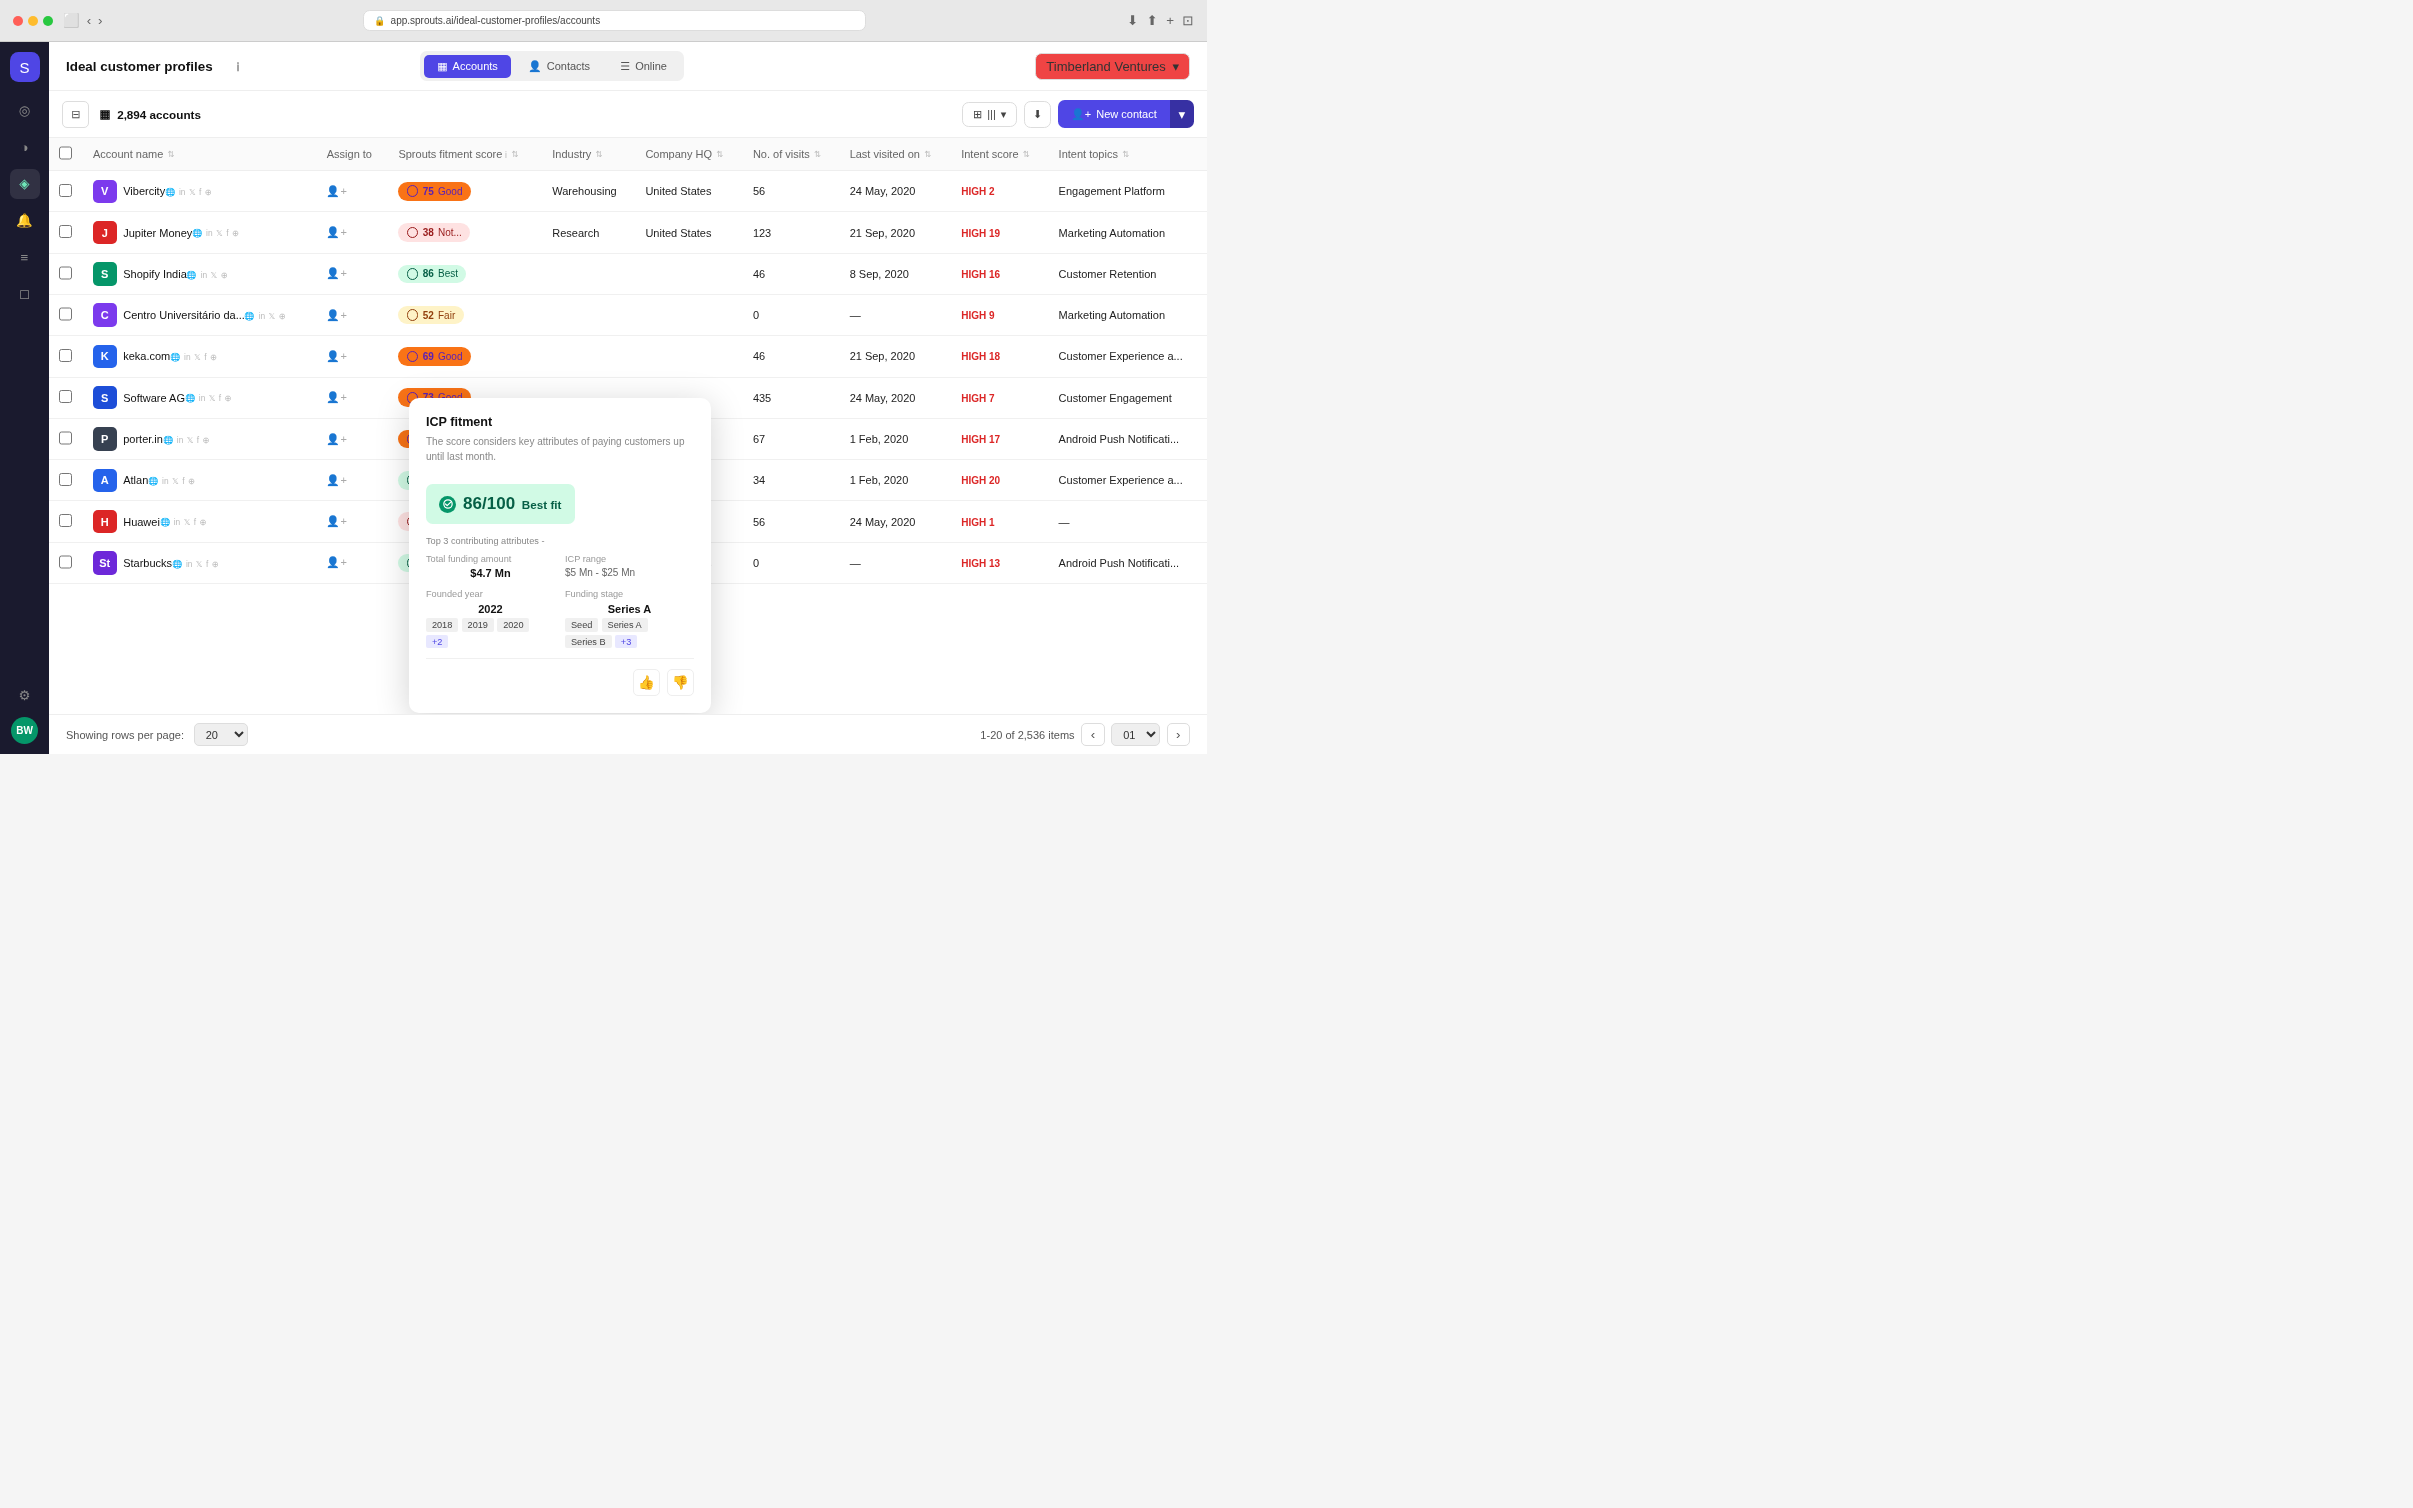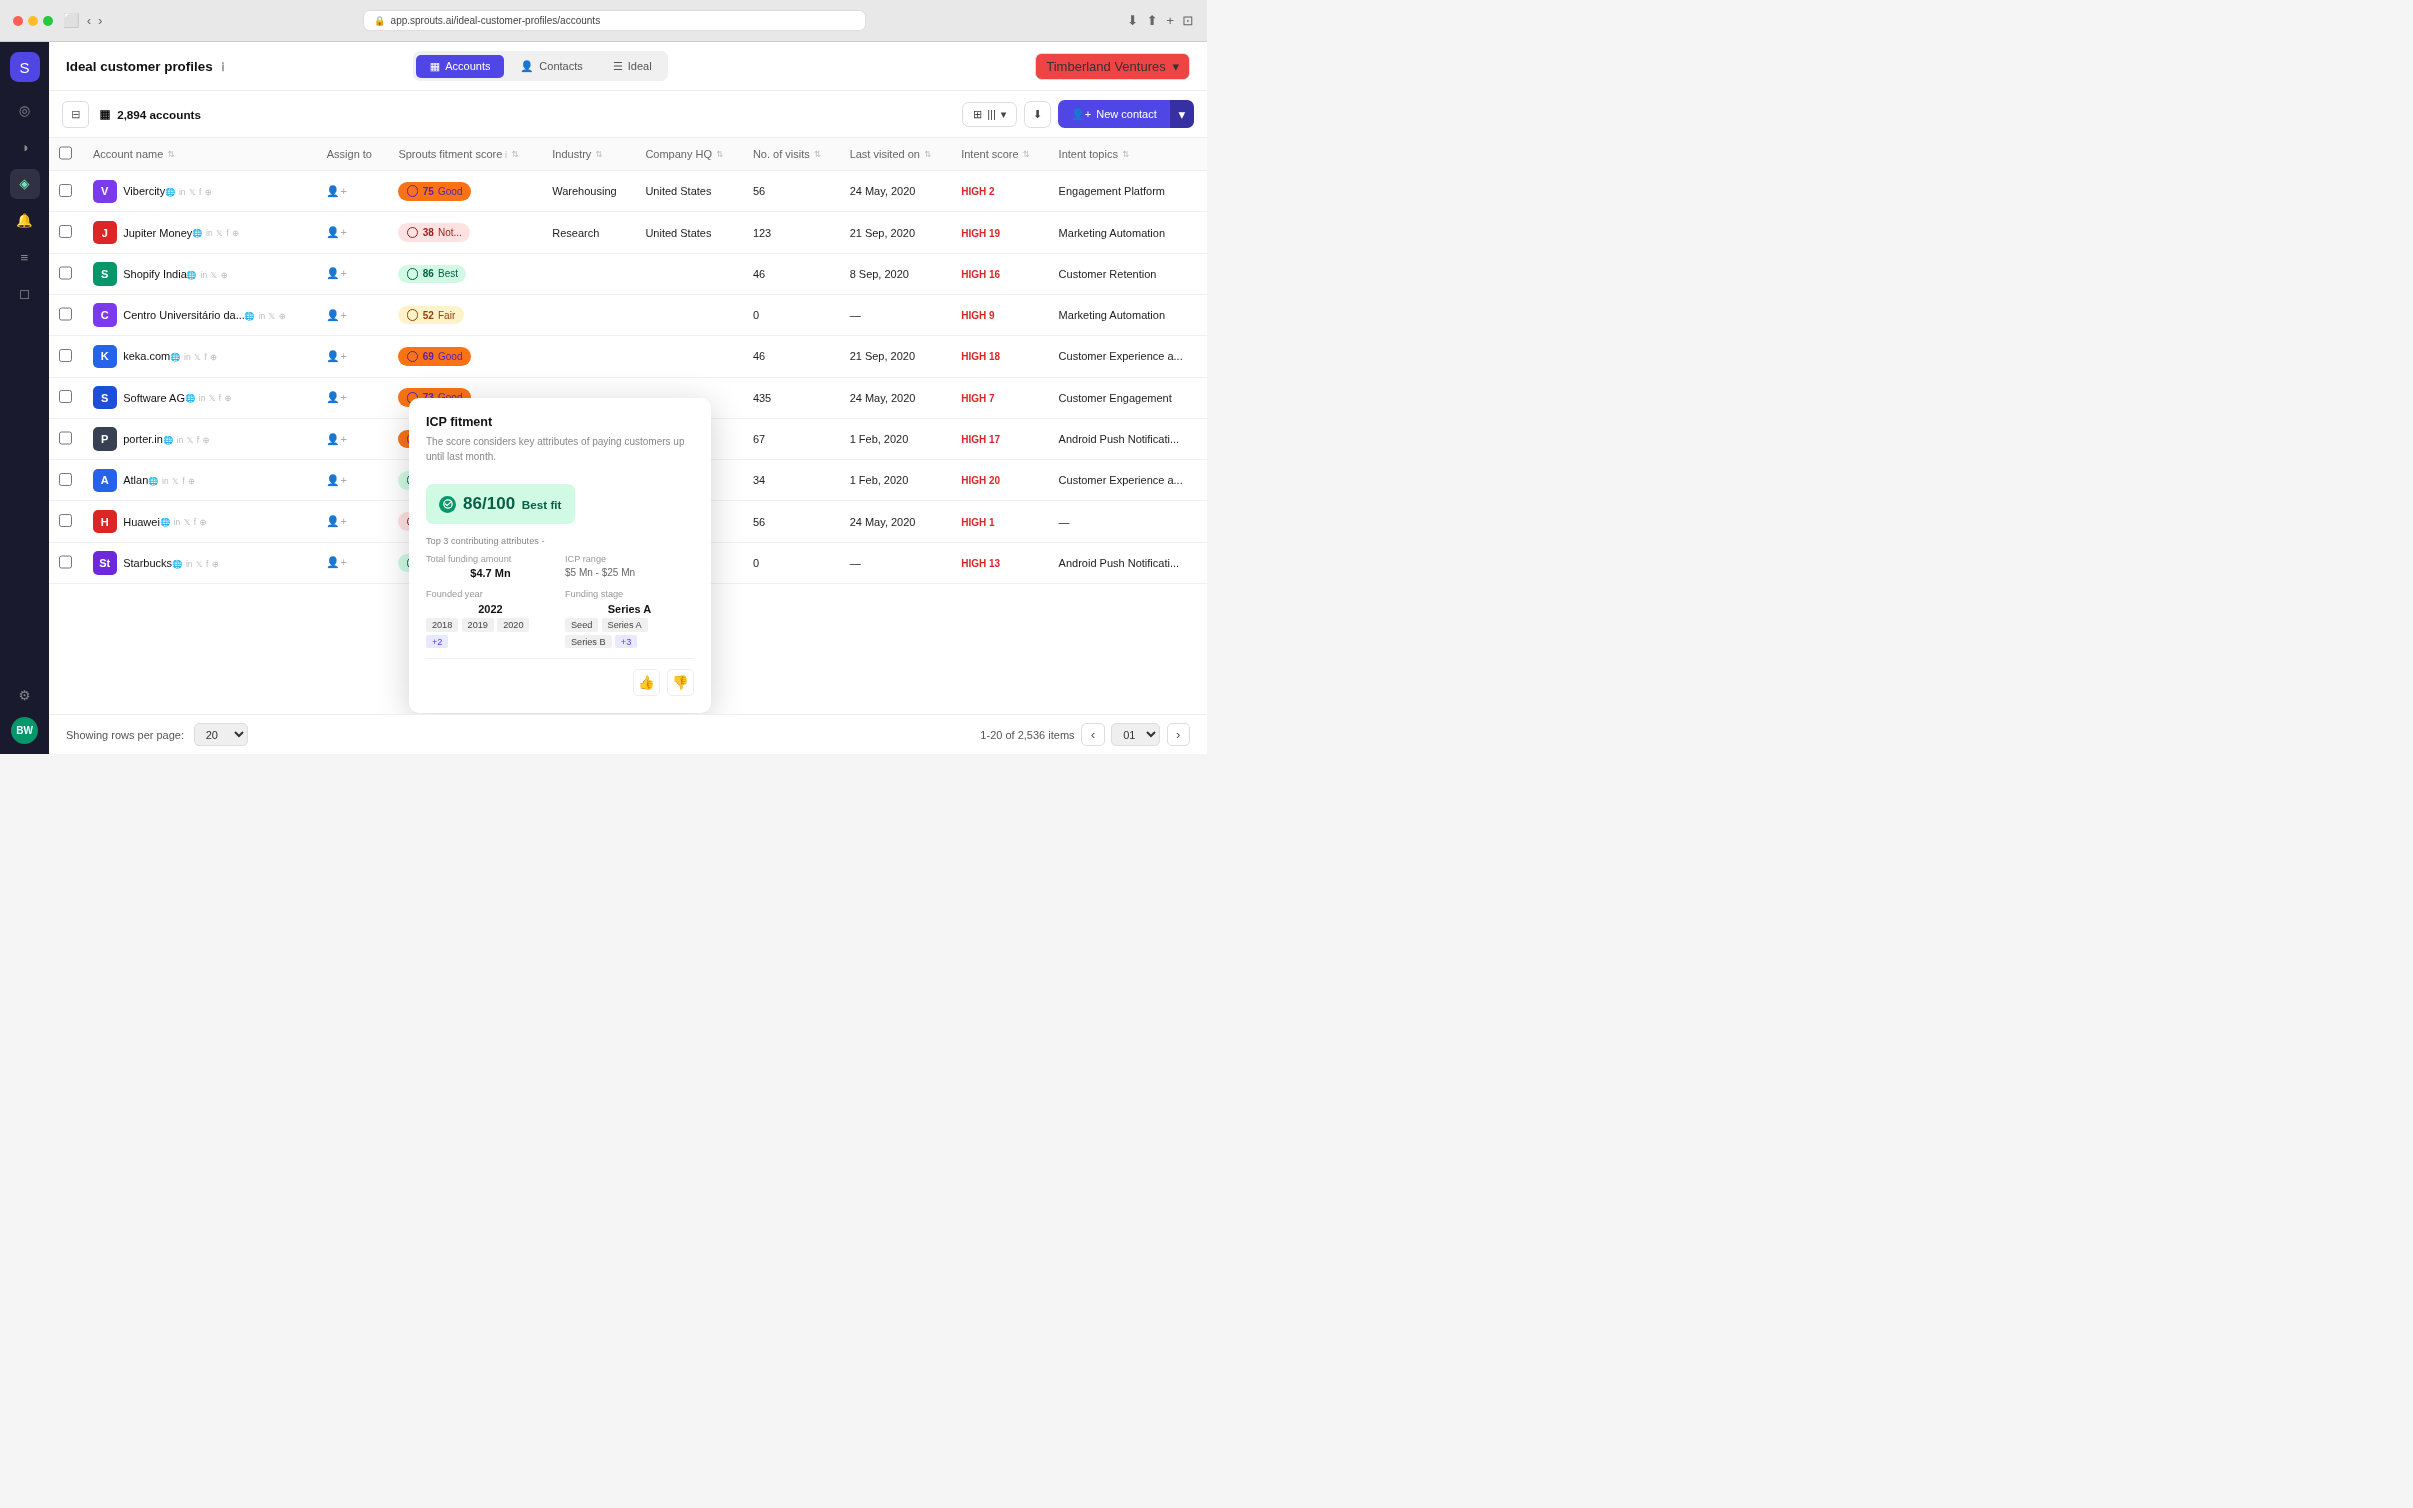--- a/index.html
+++ b/index.html
@@ -28,21 +28,21 @@
     .sidebar-icon:hover, .sidebar-icon.active { background: rgba(255,255,255,0.1); color: #fff; }
     .sidebar-icon.active { color: #6ee7b7; }
     .sidebar-spacer { flex: 1; }
     .sidebar-avatar { width: 27px; height: 27px; border-radius: 50%; background: #059669; display: flex; align-items: center; justify-content: center; color: white; font-size: 10px; font-weight: 600; }
 
     
     .main { flex: 1; display: flex; flex-direction: column; background: white; overflow: hidden; }
 
     
     .topbar { height: 49px; display: flex; align-items: center; padding: 0 17px; border-bottom: 0.8px solid #eee; gap: 10px; }
-    .app-title { font-size: 13.4px; font-weight: 600; color: #111; display: flex; align-items: center; gap: 9px; }
+    .app-title { font-size: 13.4px; font-weight: 600; color: #111; display: flex; align-items: center; gap: 24px; }
     .app-title-icon { color: #888; font-size: 11.7px; }
     .topbar-tabs { display: flex; gap: 3.4px; margin: 0 auto; background: #f0f0f0; border-radius: 6.7px; padding: 3.4px; }
     .tab-btn { padding: 5px 13.4px; border-radius: 5px; border: none; cursor: pointer; font-size: 11px; font-weight: 500; display: flex; align-items: center; gap: 5px; background: transparent; color: #555; }
     .tab-btn.active { background: #4f46e5; color: white; }
     .topbar-right { margin-left: auto; display: flex; align-items: center; gap: 6.7px; }
     .company-select { border: 0.8px solid #ddd; border-radius: 6.7px; padding: 5px 10px; font-size: 13px; color: #333; display: flex; align-items: center; gap: 6.7px; cursor: pointer; background: #ef4444; }
 
     
     .toolbar { height: 47px; display: flex; align-items: center; padding: 0 13.4px; border-bottom: 0.8px solid #eee; gap: 10px; }
     .filter-icon-btn { width: 27px; height: 27px; display: flex; align-items: center; justify-content: center; border-radius: 5px; border: 0.8px solid #ddd; cursor: pointer; color: #555; }
@@ -172,21 +172,21 @@
         <button class="tab-btn active">
           <span>▦</span>
           <span>Accounts</span>
         </button>
         <button class="tab-btn">
           <span>👤</span>
           <span>Contacts</span>
         </button>
         <button class="tab-btn">
           <span>☰</span>
-          <span>Ideal</span>
+          <span>Online</span>
         </button>
       </div>
       <div class="topbar-right">
         <div class="company-select">
           <span>Timberland Ventures</span>
           <span>▾</span>
         </div>
       </div>
     </div>
 

